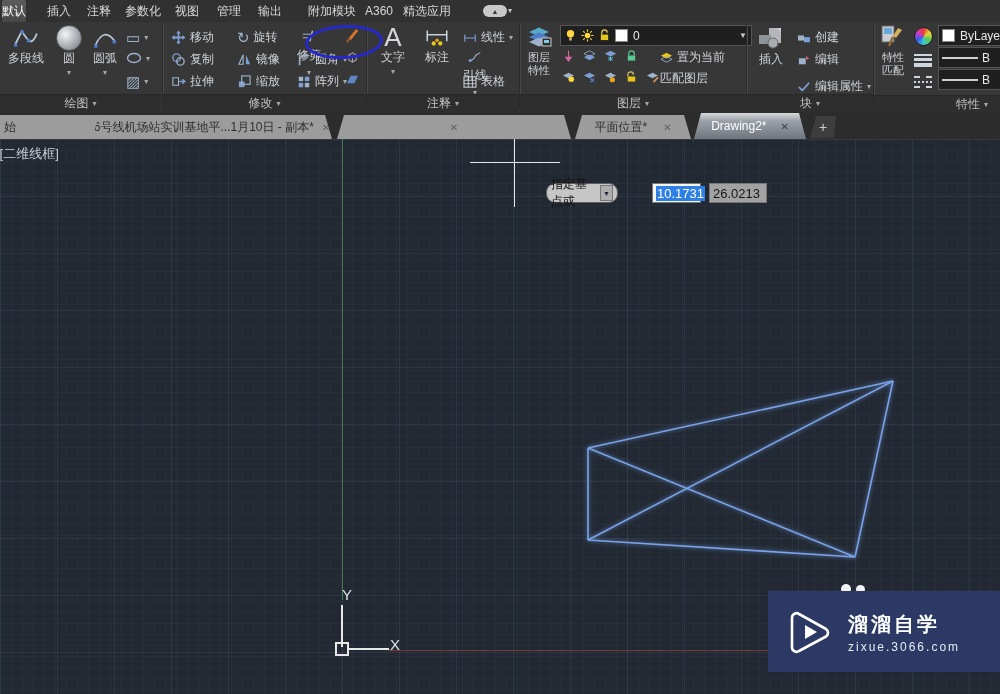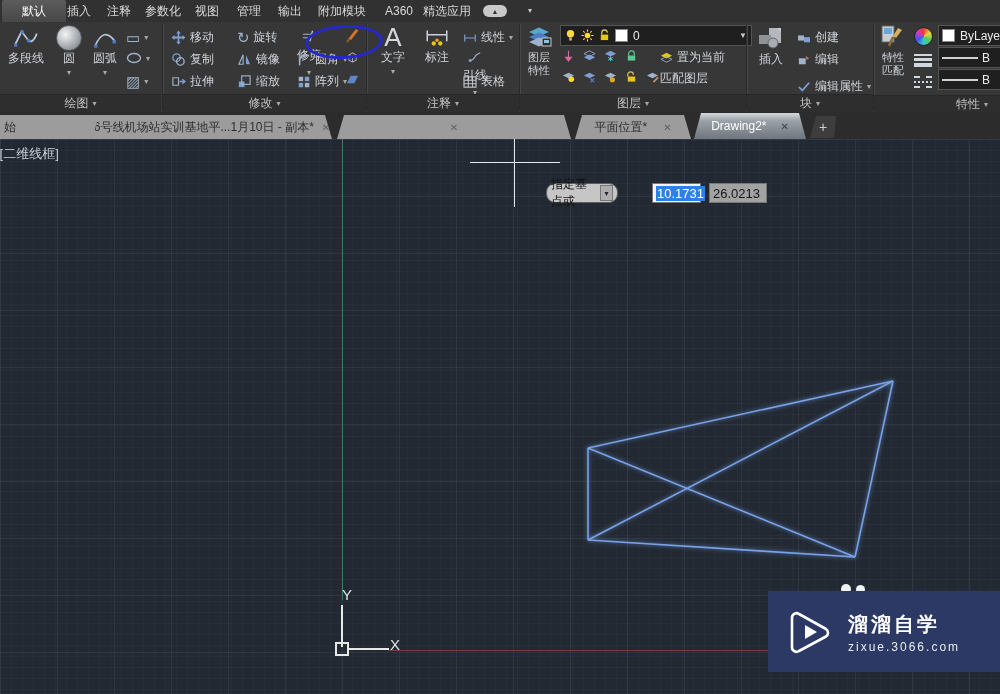--- a/index.html
+++ b/index.html
@@ -1,21 +1,21 @@
 <!DOCTYPE html>
 <html><head>
 <meta charset="utf-8">
 <style>
   html,body{margin:0;padding:0;background:#111;}
   .stage{position:relative;width:1000px;height:694px;overflow:hidden;
     font-family:"Liberation Sans",sans-serif;background:#232a34;-webkit-font-smoothing:antialiased;}
   .abs{position:absolute;}
   
   .menubar{position:absolute;left:0;top:0;width:1000px;height:22px;background:#313131;border-bottom:1px solid #222;}
-  .mtab{position:absolute;top:0;height:22px;line-height:22px;color:#d8d8d8;font-size:12px;padding:0 20px;cursor:default;}
+  .mtab{position:absolute;top:0;height:22px;line-height:22px;color:#d8d8d8;font-size:12px;padding:0 0;cursor:default;}
   .mtab.active{background:linear-gradient(#5c5c5c,#474747);color:#fff;border-radius:2px 2px 0 0;}
   .collapse-pill{position:absolute;top:5px;width:24px;height:12px;background:#c9c9c9;border-radius:6px;
     display:flex;align-items:center;justify-content:center;font-size:7px;color:#333;}
   
   .ribbon{position:absolute;left:0;top:22px;width:1000px;height:90px;background:#373737;}
   .panel{position:absolute;top:0;height:90px;}
   .panel-label{position:absolute;left:0;bottom:0;width:100%;height:17px;background:#2e2e2e;
     color:#c2c2c2;font-size:12px;display:flex;align-items:center;justify-content:center;gap:4px;border-top:1px solid #272727;}
   .panel-label .car{font-size:8px;color:#a8a8a8;}
   .vsep{position:absolute;top:2px;width:1px;height:86px;background:#2a2a2a;box-shadow:1px 0 0 #484848;}
@@ -75,21 +75,21 @@
 <div class="stage">
 
   <div class="menubar">
     <div class="mtab active" style="left:2px;">默认</div>
     <div class="mtab" style="left:47px;">插入</div>
     <div class="mtab" style="left:87px;">注释</div>
     <div class="mtab" style="left:125px;">参数化</div>
     <div class="mtab" style="left:175px;">视图</div>
     <div class="mtab" style="left:217px;text-align:center;">管理</div>
     <div class="mtab" style="left:258px;">输出</div>
-    <div class="mtab" style="left:298px;text-align:right;">附加模块</div>
+    <div class="mtab" style="left:308px;text-align:right;">附加模块</div>
     <div class="mtab" style="left:365px;">A360</div>
     <div class="mtab" style="left:403px;">精选应用</div>
     <div class="collapse-pill" style="left:483px;">
       <span>▲</span>
     </div>
     <div class="mtab" style="left:508px;font-size:8px;color:#c9c9c9;">▾</div>
   </div>
 
   <div class="ribbon">
 

